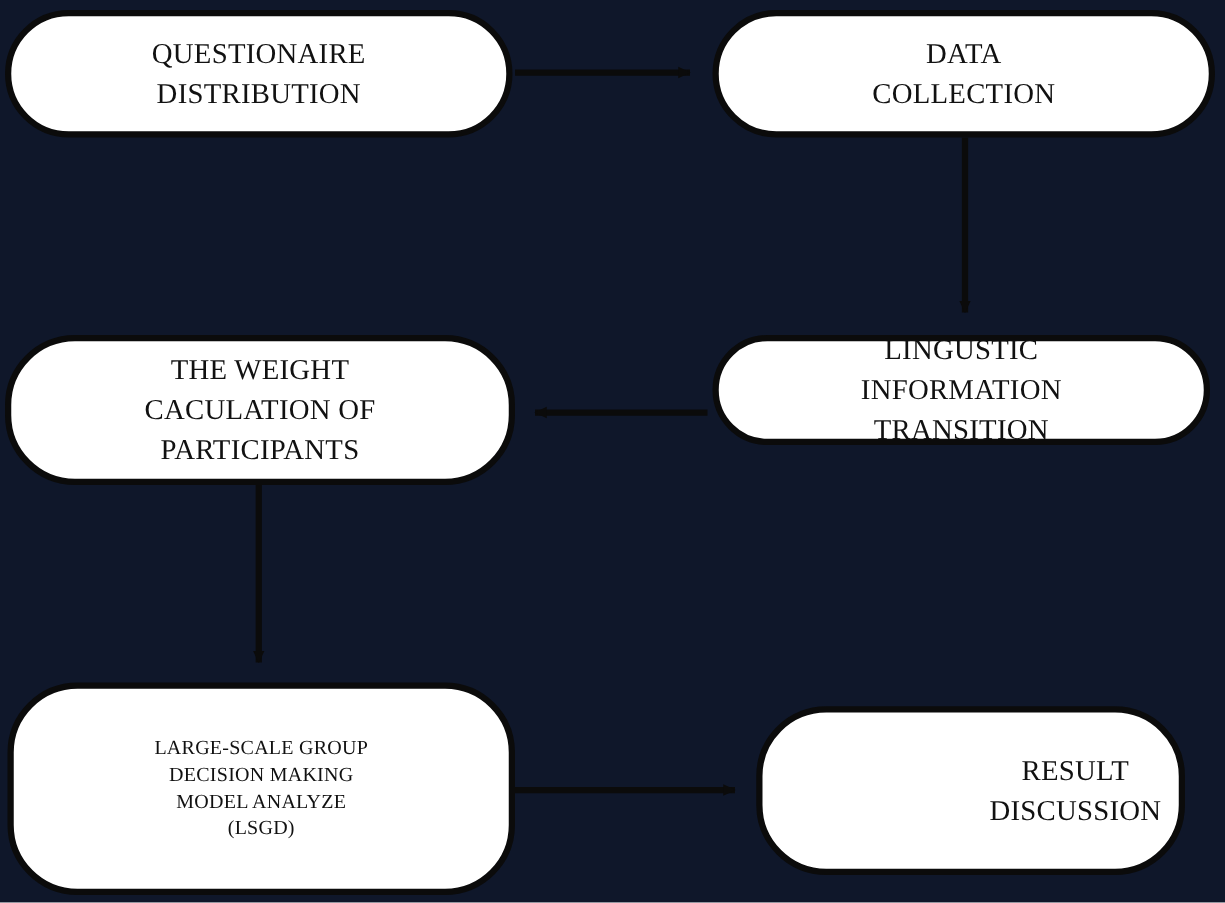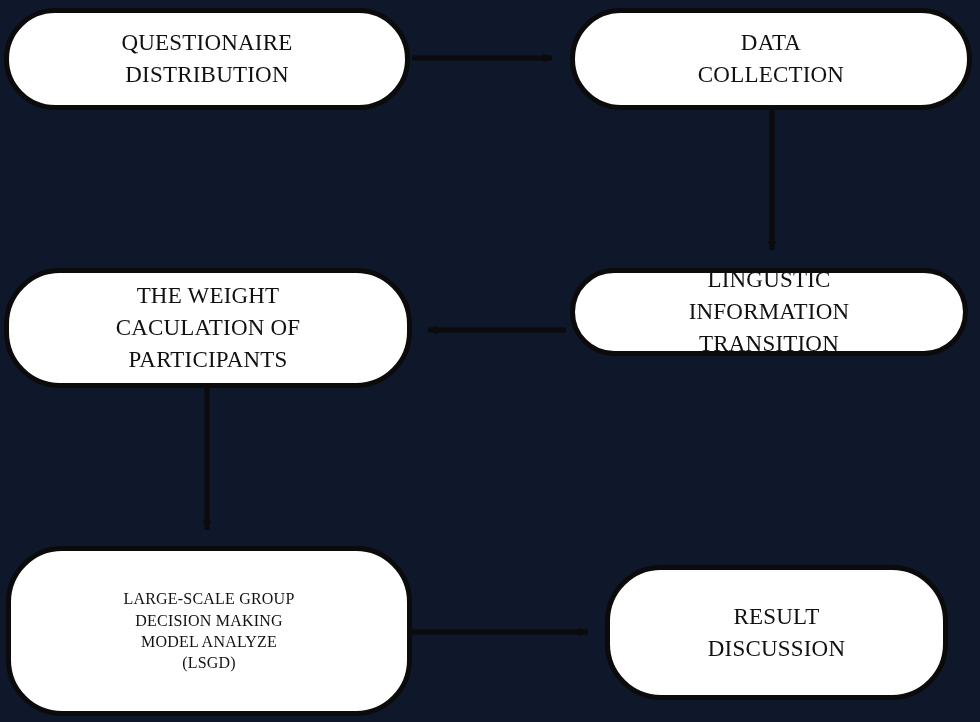--- a/index.html
+++ b/index.html
@@ -46,21 +46,21 @@
     letter-spacing: 0.2px;
     white-space: pre-line;
     padding: 0 14px;
   }
   
   #node-questionaire      { left: 4px;   top: 8px;   width: 406px; height: 102px; }
   #node-data-collection   { left: 570px; top: 8px;   width: 402px; height: 102px; }
   #node-weight-calc       { left: 4px;   top: 268px; width: 408px; height: 120px; }
   #node-linguistic        { left: 570px; top: 268px; width: 398px; height: 88px; }
   #node-lsgd              { left: 6px;   top: 546px; width: 406px; height: 170px; }
-  #node-result-discussion { left: 605px; top: 565px; width: 343px; height: 135px; }
+  #node-result-discussion { left: 605px; top: 565px; width: 343px; height: 135px; justify-content: flex-end; }
 
   #node-lsgd .node-label  { font-size: 16px; line-height: 1.33; }
 </style>
 </head>
 <body>
 
 <div id="flowchart-canvas">
 
   <svg id="connector-layer" viewBox="0 0 980 722" width="980" height="722" xmlns="http://www.w3.org/2000/svg">
     <defs>

